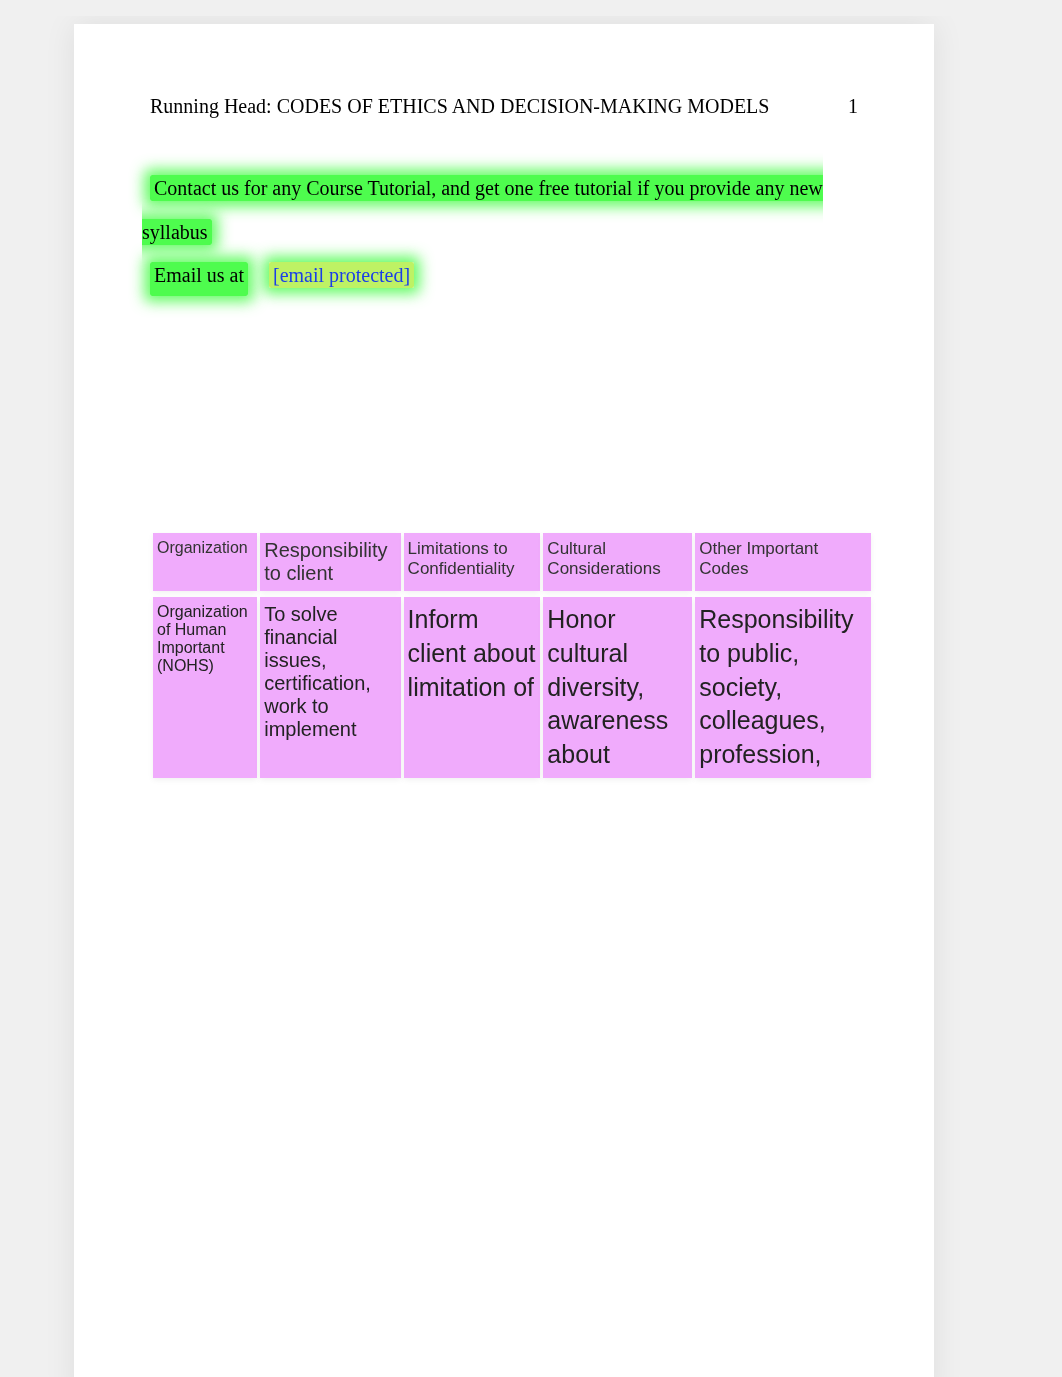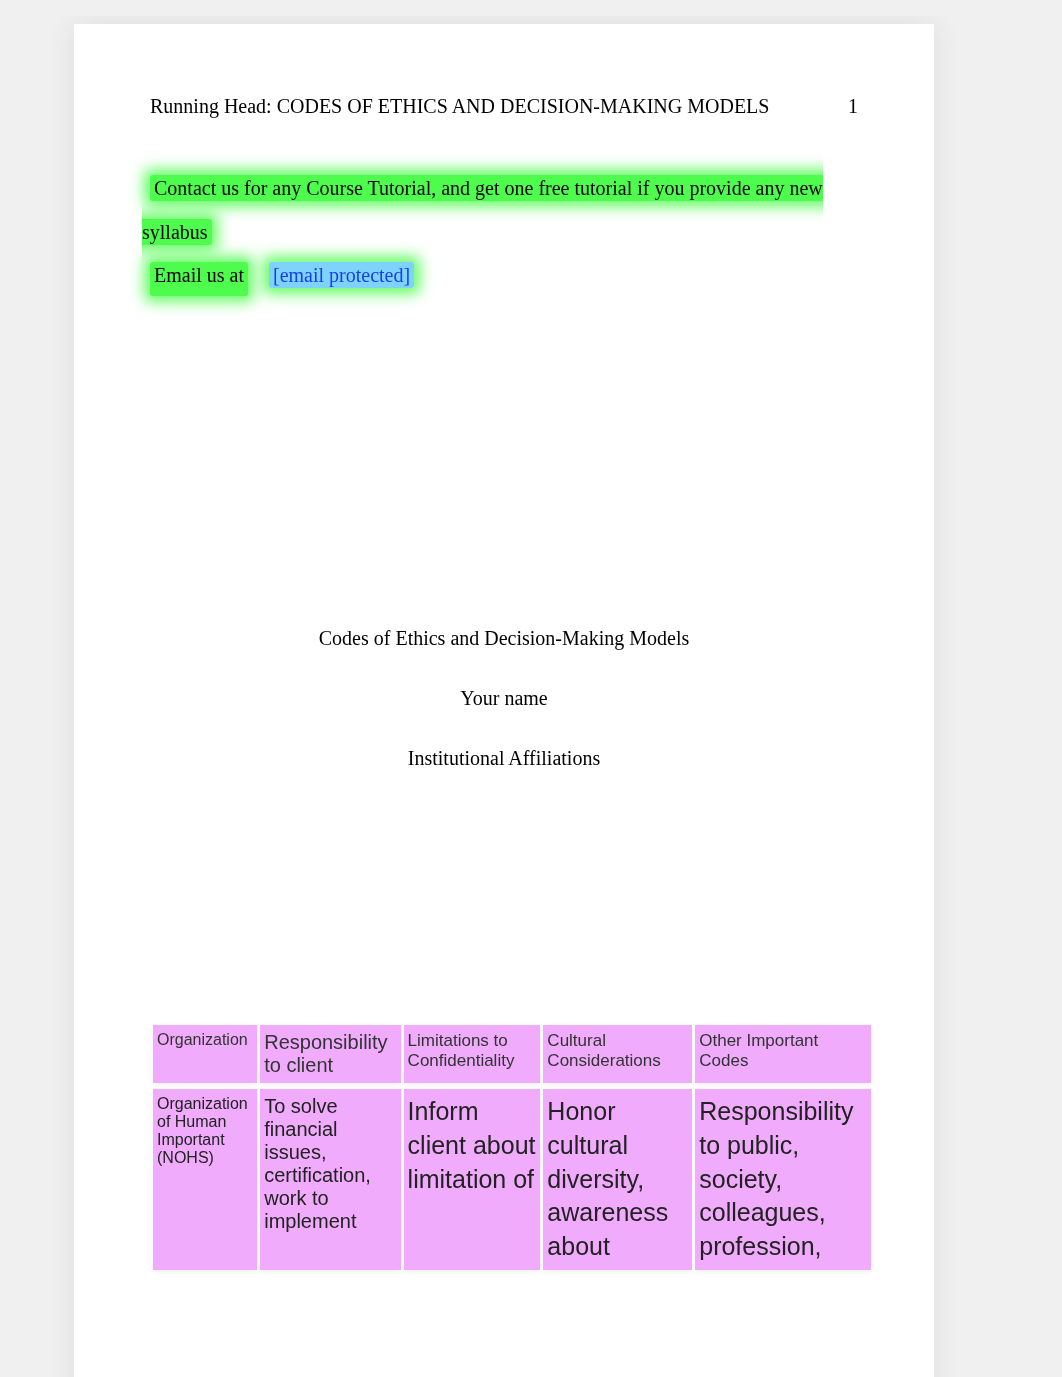--- a/index.html
+++ b/index.html
@@ -42,21 +42,21 @@
     margin-top: 10px;
     font-size: 20px;
   }
   .email-prefix {
     background: #4efc4e;
     box-shadow: 0 0 14px 6px rgba(78,252,78,0.85);
     padding: 2px 4px 10px 4px;
     border-radius: 2px;
   }
   .email-link {
-    background: #7dd3fc;
+    background: #bef264;
     box-shadow: 0 0 14px 6px rgba(78,252,78,0.85);
     padding: 2px 4px;
     border-radius: 2px;
     color: #1a3ee8;
   }
   .title-block {
     margin-top: 330px;
     text-align: center;
     font-size: 20px;
     line-height: 2.1;
@@ -113,25 +113,20 @@
   </div>
 
   <div class="highlighted-block">
     <span class="hl">Contact us for any Course Tutorial, and get one free tutorial if you provide any new syllabus</span>
   </div>
   <div class="email-line">
     <span class="email-prefix">Email us at</span>
     <span class="email-link">[email protected]</span>
   </div>
 
-  <div class="title-block">
-    <div>Codes of Ethics and Decision-Making Models</div>
-    <div>Your name</div>
-    <div>Institutional Affiliations</div>
-  </div>
 
   <div class="table-wrap">
     <table>
       <thead>
         <tr>
           <th class="col0">Organization</th>
           <th class="col1">Responsibility to client</th>
           <th class="col2">Limitations to Confidentiality</th>
           <th class="col3">Cultural Considerations</th>
           <th class="col4">Other Important Codes</th>

